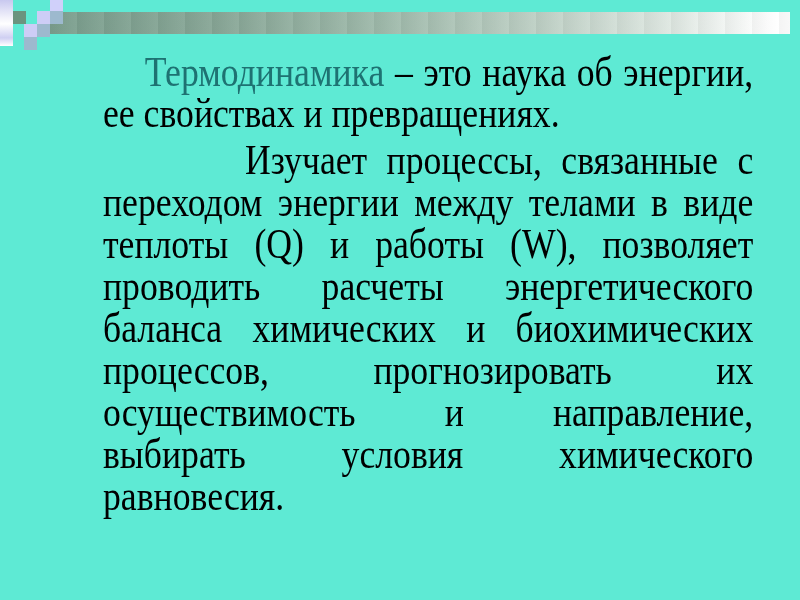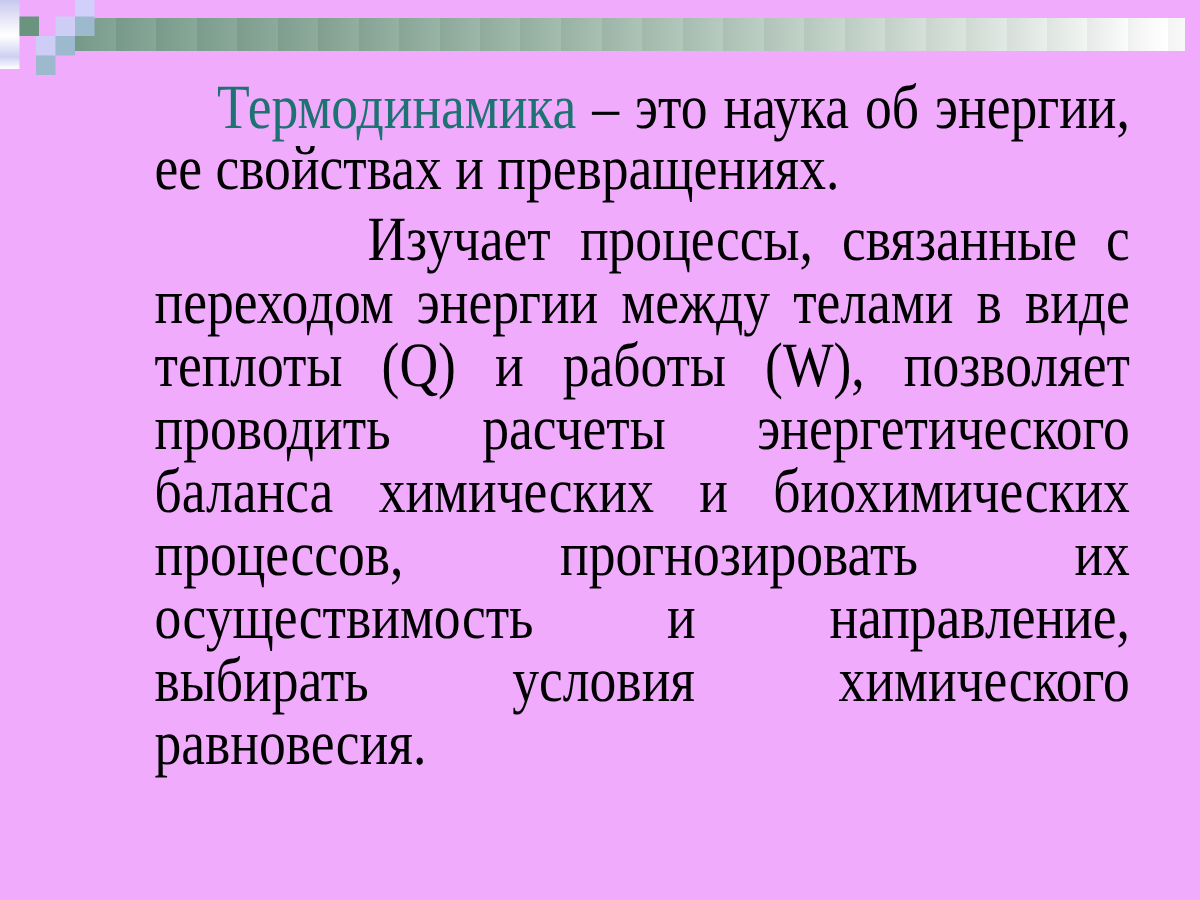--- a/index.html
+++ b/index.html
@@ -1,17 +1,17 @@
 <!DOCTYPE html>
 <html><head>
 <meta charset="utf-8">
 <style>
   html,body{margin:0;padding:0;background:#ffffff;}
   .slide{
-    position:relative;width:800px;height:600px;background:#f0abfc;overflow:hidden;
+    position:relative;width:800px;height:600px;background:#5eead4;overflow:hidden;
     font-family:"Liberation Serif","DejaVu Serif",serif;color:#000000;
   }
   
   .decor{position:absolute;left:0;top:0;width:800px;height:60px;}
   .strip{
     position:absolute;left:0;top:0;width:13px;height:46px;
     background:linear-gradient(180deg,#c8c8ef 0%,#f2f2fb 38%,#ffffff 52%,#cfcff2 82%,#ffffff 100%);
   }
   .bar{
     position:absolute;left:50px;top:12px;width:740px;height:22px;

